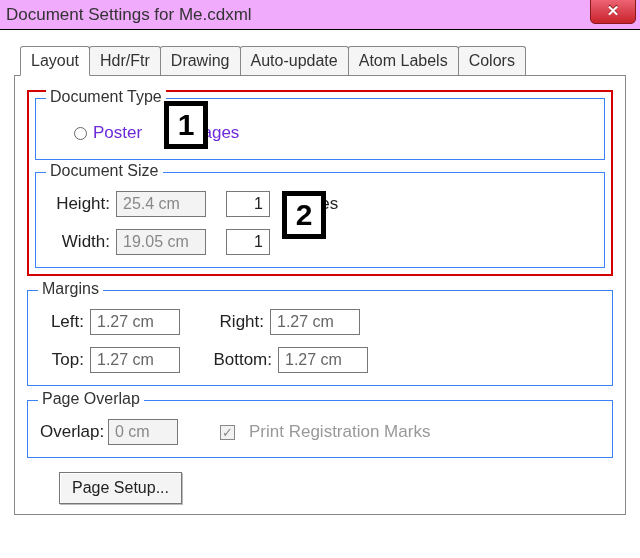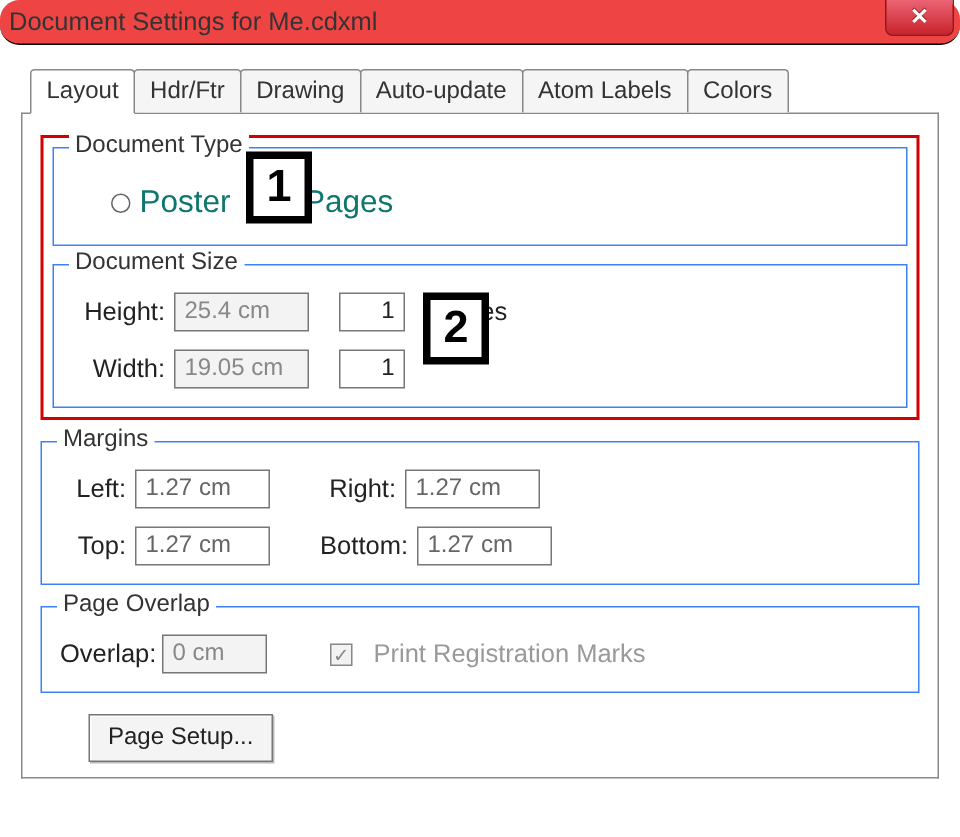--- a/index.html
+++ b/index.html
@@ -8,27 +8,26 @@
     padding: 0;
     font-family: "Segoe UI", Tahoma, sans-serif;
     font-size: 14px;
     background: #fff;
     width: 640px;
     height: 558px;
     overflow: hidden;
   }
   .titlebar {
     height: 30px;
-    background: #ef4444;
+    background: #f0abfc;
     border-bottom: 1px solid #000;
     display: flex;
     align-items: center;
     padding: 0 6px;
     position: relative;
-    border-radius: 13px;
   }
   .titlebar-title {
     font-size: 17px;
     color: #333;
   }
   .close-btn {
     position: absolute;
     right: 4px;
     top: -2px;
     width: 46px;
@@ -117,21 +116,21 @@
     margin-right: 6px;
     background: #fff;
   }
   .radio.checked::after {
     content: "";
     width: 7px; height: 7px;
     background: #222; border-radius: 50%;
   }
   .opt {
     display: inline-flex; align-items: center;
-    font-size: 21px; color: #0f766e;
+    font-size: 17px; color: #6d28d9;
     cursor: pointer;
   }
   .form-row {
     display: flex; align-items: center;
     margin-bottom: 12px;
     gap: 6px;
   }
   .form-row:last-child { margin-bottom: 0; }
   .flabel {
     font-size: 17px; color: #222;

